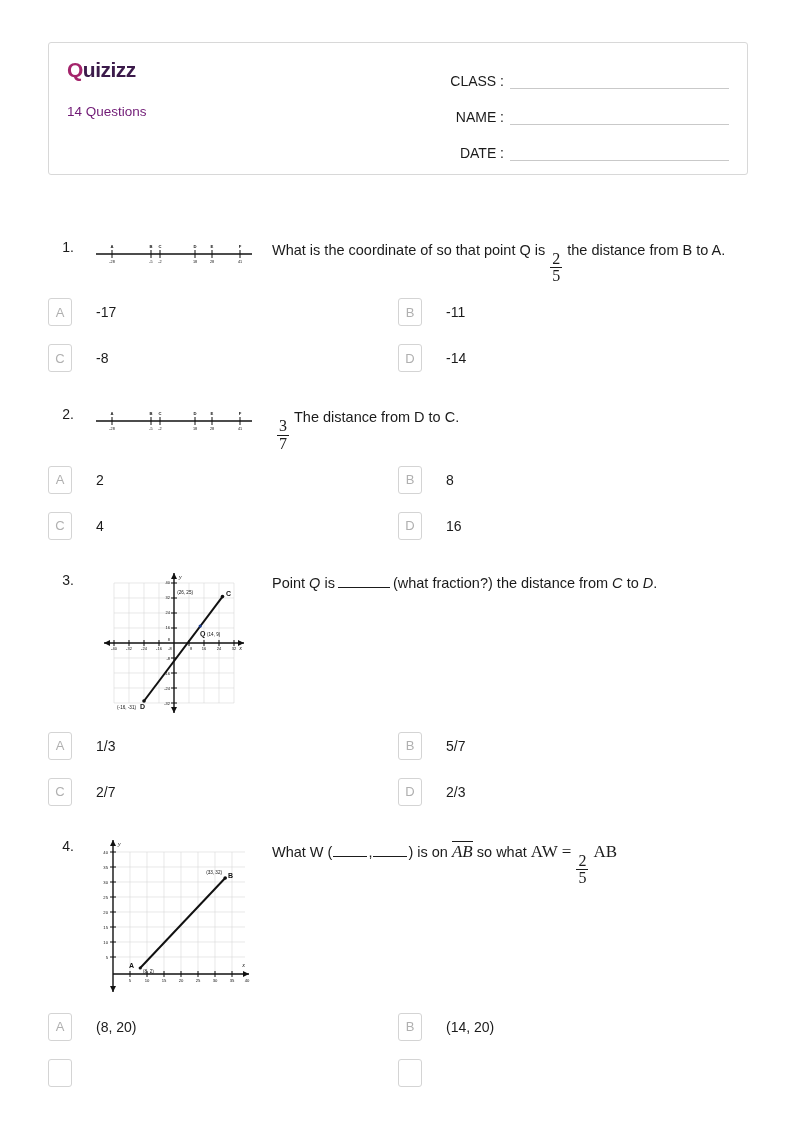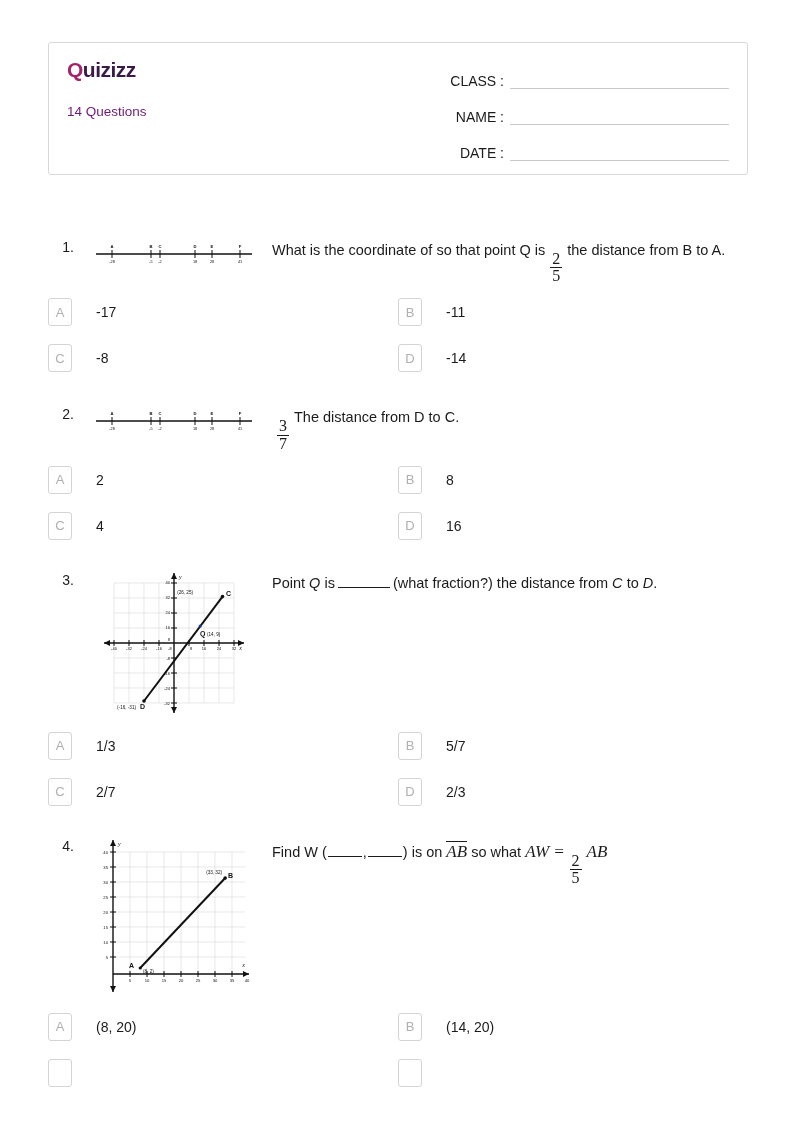--- a/index.html
+++ b/index.html
@@ -125,21 +125,20 @@
     vertical-align: -0.55em;
     font-family: "Liberation Serif", serif;
     font-size: 16px;
     line-height: 1.02;
     margin: 0 5px;
   }
   .frac .num { padding: 0 2px; }
   .frac .den { padding: 0 2px; border-top: 1.2px solid #1b1b1b; }
   .mathit {
     font-family: "Liberation Serif", serif;
-    font-style: italic;
     font-size: 17px;
   }
   .overline {
     font-family: "Liberation Serif", serif;
     font-style: italic;
     font-size: 17px;
     border-top: 1.3px solid #1b1b1b;
     padding-top: 1px;
     display: inline-block;
     line-height: 1.1;
@@ -545,21 +544,21 @@
             <text x="131" y="44">B</text>
             <text x="32" y="134">A</text>
           </g>
           <g font-family="Liberation Sans, sans-serif" font-size="4.6" fill="#111">
             <text x="125" y="40" text-anchor="end">(33, 32)</text>
             <text x="46" y="139">(8, 2)</text>
           </g>
         </svg>
       </div>
       <div class="q-text">
-        <span>Find W (</span><span class="blank-small"></span><span>,</span><span class="blank-small"></span><span>) is on</span>
+        <span>What W (</span><span class="blank-small"></span><span>,</span><span class="blank-small"></span><span>) is on</span>
         <span class="overline">AB</span>
         <span>so what</span>
         <span class="mathit">AW</span>
         <span class="mathit">=</span><span class="frac">
             <span class="num">2</span>
             <span class="den">5</span>
           </span><span class="mathit">AB</span>
       </div>
     </div>
     <div class="options">

